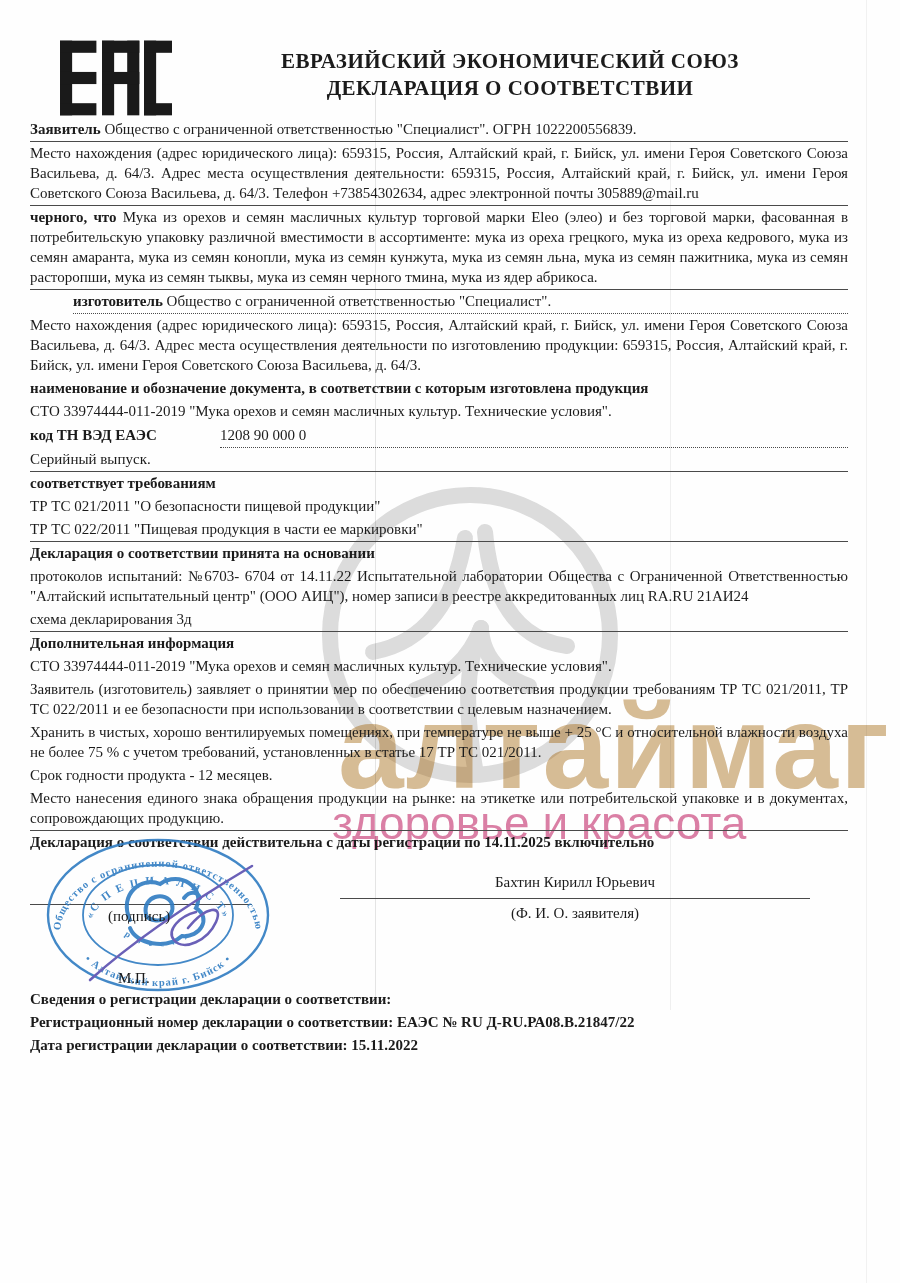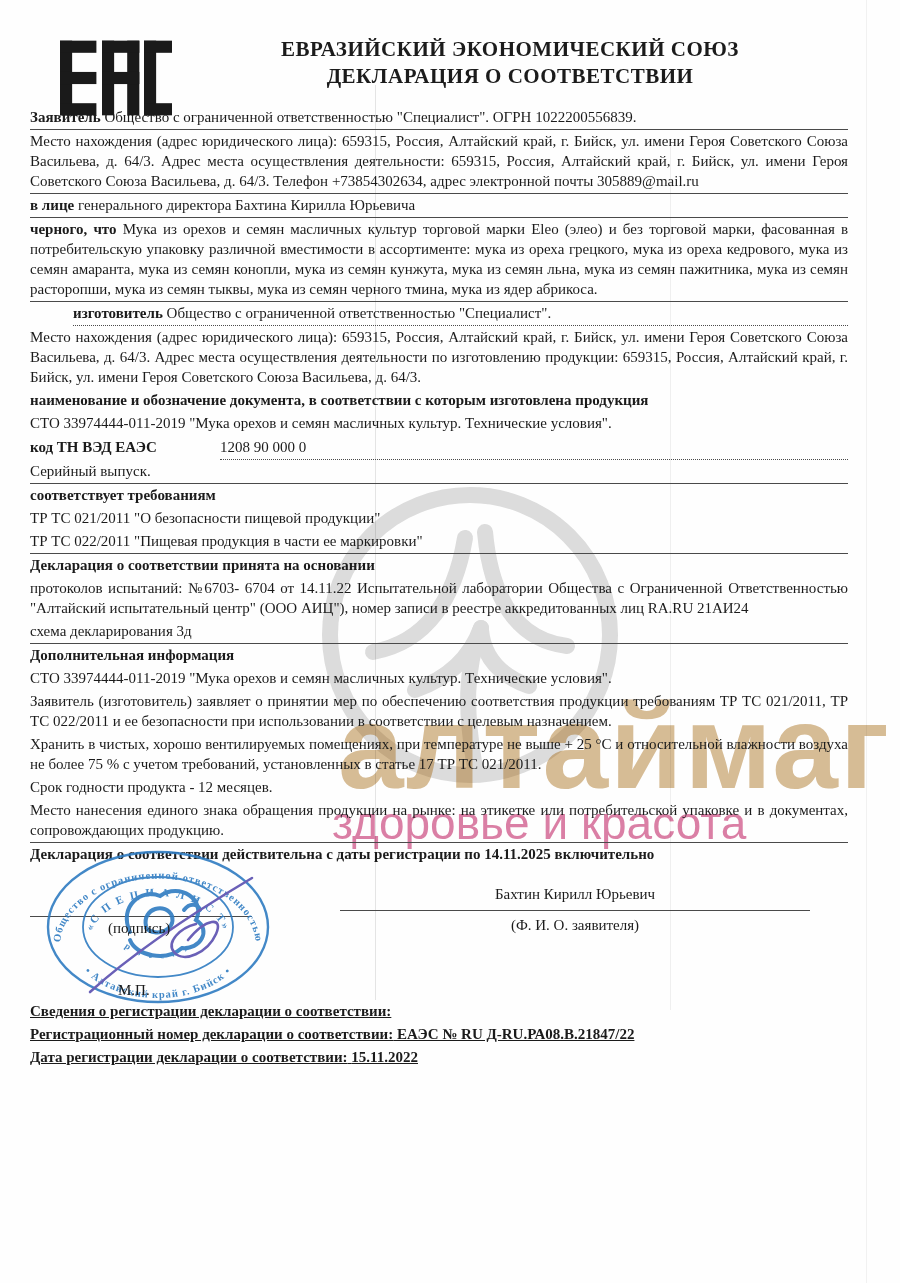--- a/index.html
+++ b/index.html
@@ -25,21 +25,21 @@
     font-family:"Liberation Sans", sans-serif;
     font-weight:bold;font-size:118px;letter-spacing:2px;
     color:#a16207;opacity:.42;white-space:nowrap;line-height:1;
   }
   .wm-tagline{
     left:332px;top:800px;
     font-family:"Liberation Sans", sans-serif;
     font-size:46px;color:#be185d;opacity:.55;white-space:nowrap;line-height:1;
   }
   
-  header{position:relative;z-index:1;padding-top:36px;}
+  header{position:relative;z-index:1;padding-top:48px;}
   .eac-logo{position:absolute;left:60px;top:38px;}
   .title{
     margin:0 60px 0 180px;text-align:center;
     font-weight:bold;font-size:21px;line-height:27px;letter-spacing:.5px;
   }
   
   .content{position:relative;z-index:1;margin:16px 52px 0 30px;font-size:15px;line-height:20px;}
   .row{padding:1px 0 2px;}
   .bb{border-bottom:1px solid #4a4a4a;}
   .bbd{border-bottom:1px dotted #4a4a4a;margin-left:43px;}
@@ -50,21 +50,21 @@
   .tnved-value{flex:1;border-bottom:1px dotted #4a4a4a;padding-bottom:2px;}
   
   .sig-block{position:relative;z-index:1;height:128px;margin-top:2px;}
   .sig-line-left{position:absolute;left:0;top:48px;width:222px;height:1px;background:#4a4a4a;}
   .sig-label{position:absolute;left:78px;top:50px;z-index:3;}
   .mp-label{position:absolute;left:88px;top:84px;z-index:3;margin-top:28px;}
   .stamp{position:absolute;left:8px;top:-24px;z-index:2;opacity:.9;}
   .fio-wrap{position:absolute;left:310px;top:16px;width:470px;text-align:center;}
   .fio-name{display:block;}
   .fio-line{display:block;height:1px;background:#4a4a4a;margin:6px 0 4px;}
-  .reg-block{position:relative;z-index:1;margin:4px 52px 0 30px;font-size:15px;line-height:23px;font-weight:bold;text-decoration:underline;}
+  .reg-block{position:relative;z-index:1;margin:4px 52px 0 30px;font-size:15px;line-height:23px;font-weight:bold;}
   .stamp text{font-family:"Liberation Serif", serif;fill:#2f7cc2;}
 </style>
 </head>
 <body>
 
 <div class="page">
 
   <svg class="wm wm-circle" width="310" height="310" viewBox="0 0 310 310">
     <g fill="none" stroke="#b5b5b5" stroke-width="16" stroke-linecap="round" opacity="0.85">
       <circle cx="155" cy="155" r="140"></circle>
@@ -108,24 +108,20 @@
 
     <div class="row bb">
       <b>Заявитель</b>
       <span>Общество с ограниченной ответственностью "Специалист". ОГРН 1022200556839.</span>
     </div>
 
     <div class="row bb just">
       <span>Место нахождения (адрес юридического лица): 659315, Россия, Алтайский край, г. Бийск, ул. имени Героя Советского Союза Васильева, д. 64/3. Адрес места осуществления деятельности: 659315, Россия, Алтайский край, г. Бийск, ул. имени Героя Советского Союза Васильева, д. 64/3. Телефон +73854302634, адрес электронной почты 305889@mail.ru</span>
     </div>
 
-    <div class="row bb">
-      <b>в лице</b>
-      <span>генерального директора Бахтина Кирилла Юрьевича</span>
-    </div>
 
     <div class="row bb just">
       <b>черного, что</b>
       <span>Мука из орехов и семян масличных культур торговой марки Eleo (элео) и без торговой марки, фасованная в потребительскую упаковку различной вместимости в ассортименте: мука из ореха грецкого, мука из ореха кедрового, мука из семян амаранта, мука из семян конопли, мука из семян кунжута, мука из семян льна, мука из семян пажитника, мука из семян расторопши, мука из семян тыквы, мука из семян черного тмина, мука из ядер абрикоса.</span>
     </div>
 
     <div class="row bbd">
       <b>изготовитель</b>
       <span>Общество с ограниченной ответственностью "Специалист".</span>
     </div>

